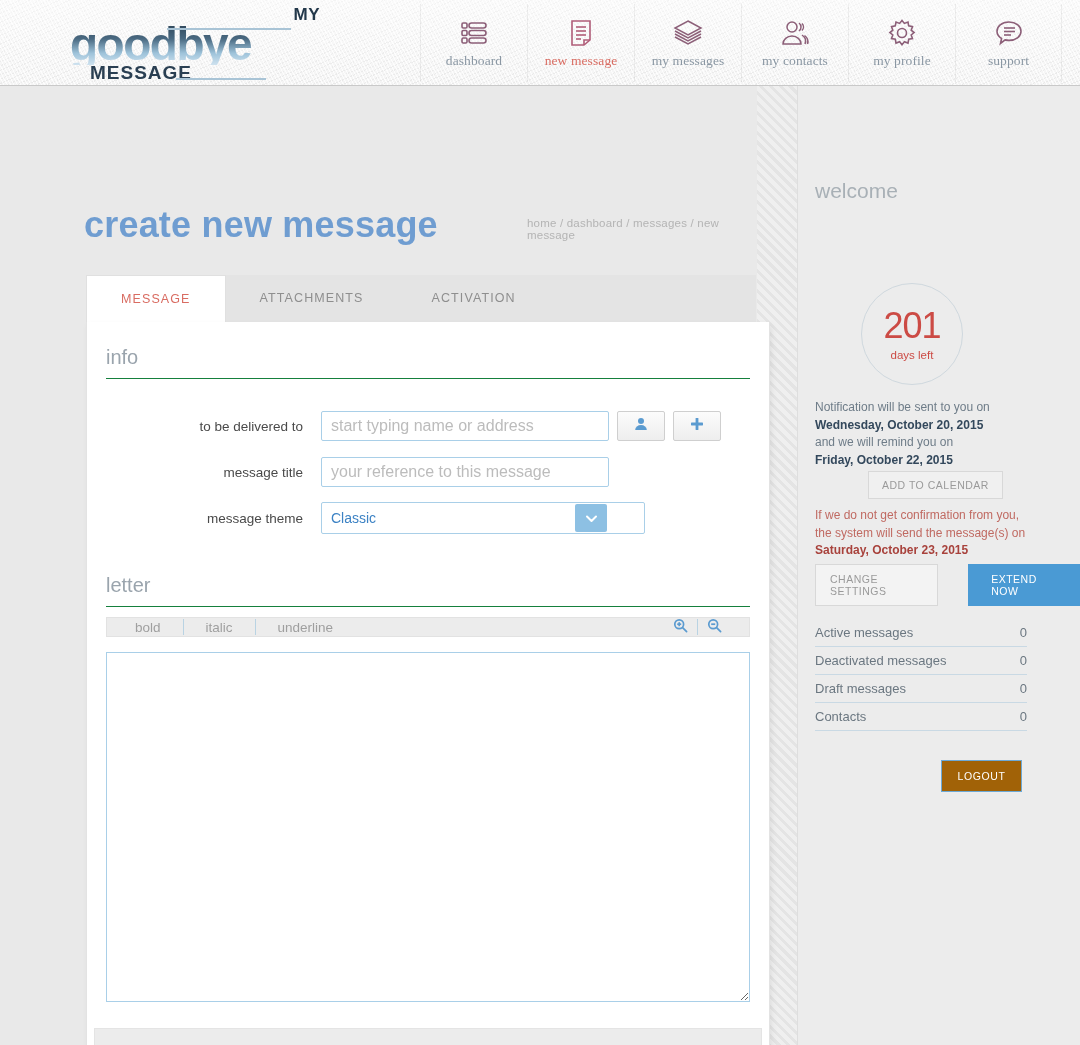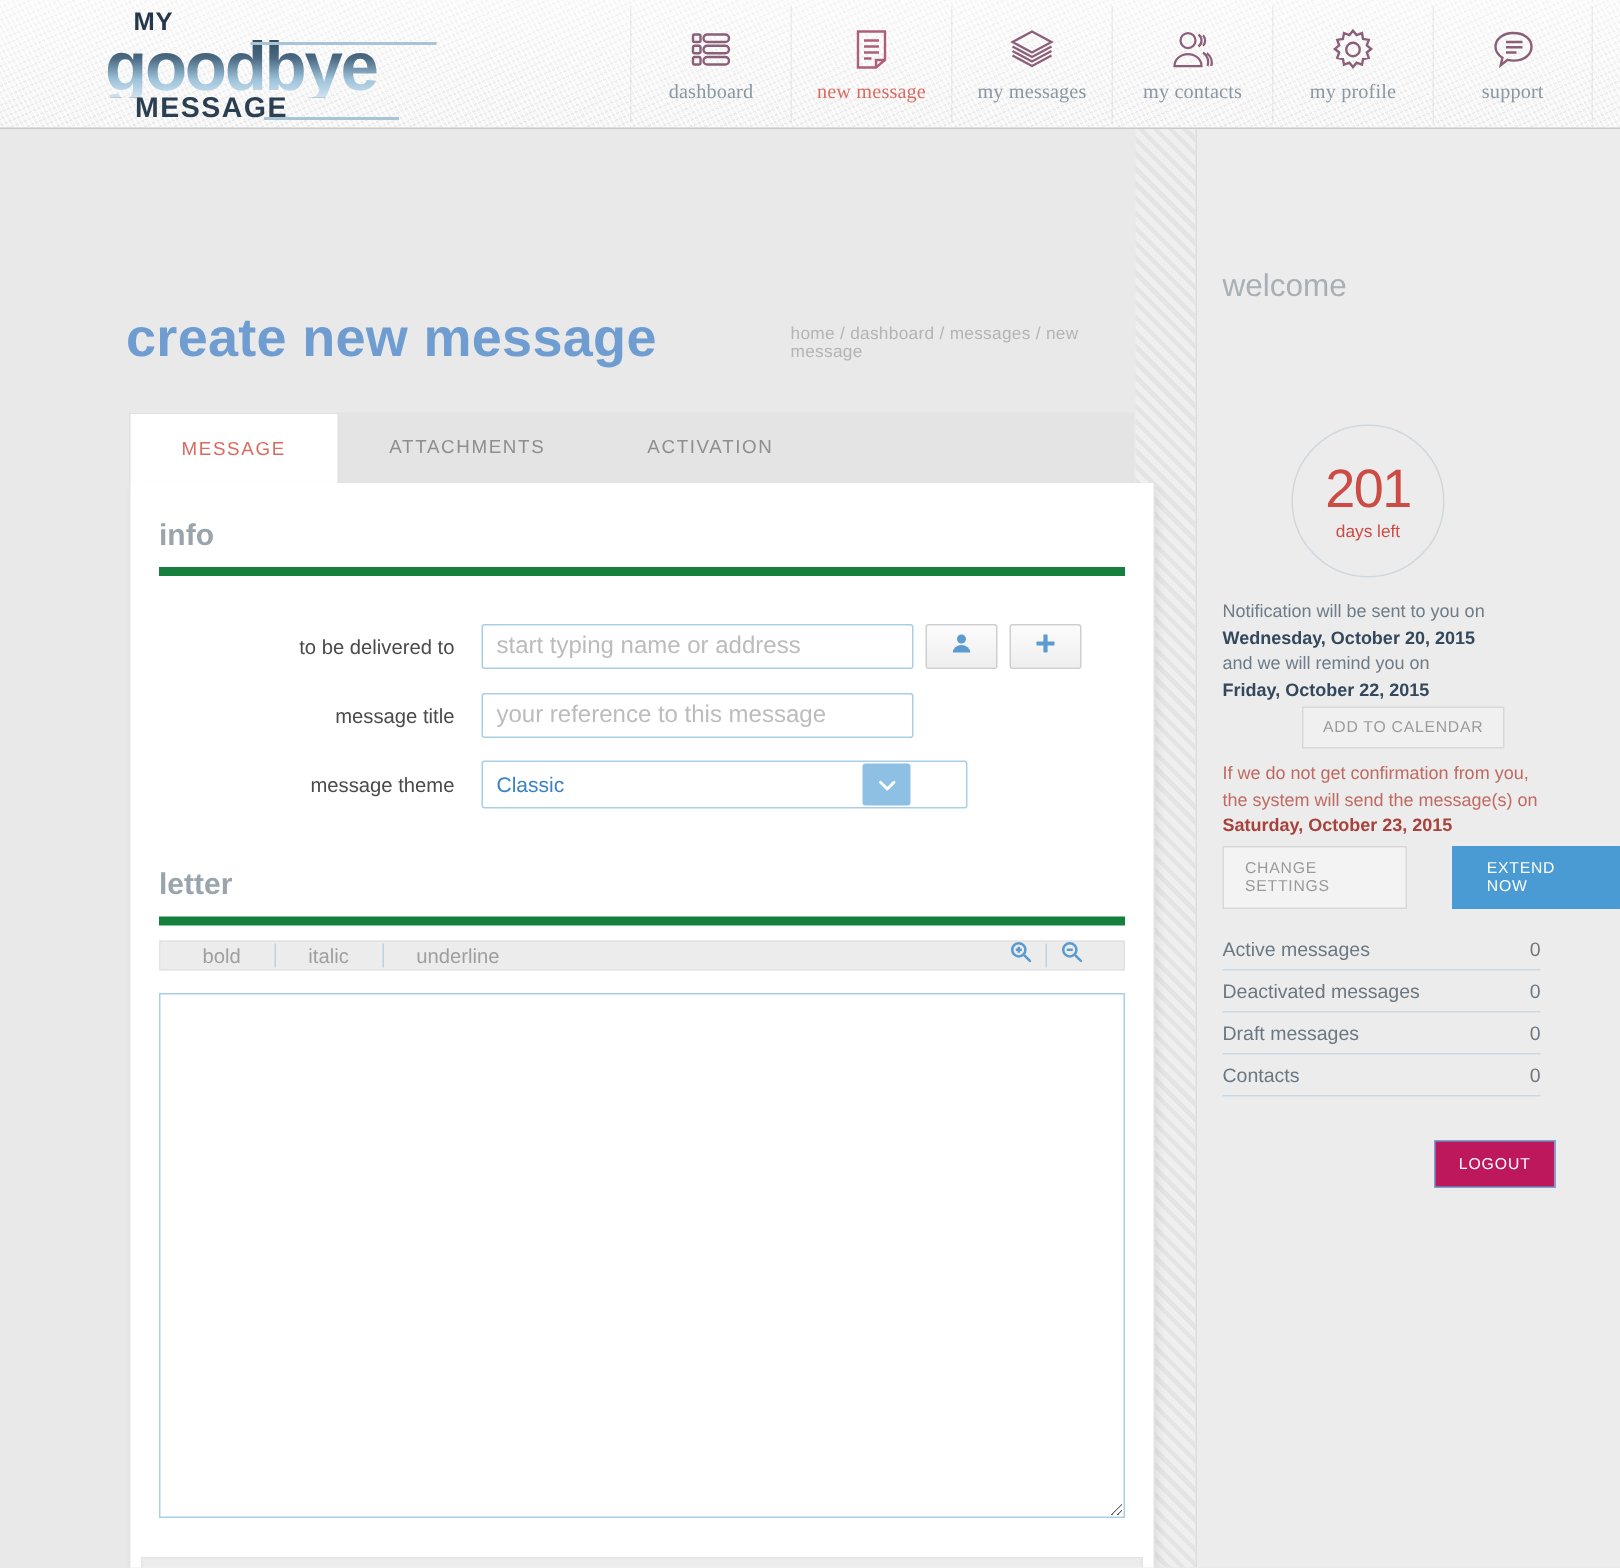--- a/index.html
+++ b/index.html
@@ -23,21 +23,21 @@
     box-shadow: 0 2px 3px rgba(0,0,0,0.10);
     overflow: hidden;
   }
   .logo {
     position: absolute; left: 70px; top: 6px;
     width: 250px; height: 74px;
     color: #1c3040;
   }
   .logo .l-my {
     font-size: 17px; font-weight: bold; letter-spacing: 0.5px;
-    color: #23384a; line-height: 1; margin-left: 19px;
+    color: #23384a; line-height: 1; margin-left: 19px; text-align: right;
   }
   .logo .l-goodbye {
     font-size: 46px; font-weight: bold; line-height: 0.92;
     letter-spacing: -1.5px;
     background: linear-gradient(180deg, #2d4456 0%, #4a6a82 38%, #9ec3da 72%, #cfe2ef 100%);
     -webkit-background-clip: text; background-clip: text;
     -webkit-text-fill-color: transparent; color: #4a6a82;
   }
   .logo .l-message {
     font-size: 19px; font-weight: bold; letter-spacing: 1px;
@@ -113,22 +113,22 @@
   }
   .card {
     position: absolute; left: 86px; top: 236px;
     width: 684px; min-height: 782px; background: #ffffff;
     border: 1px solid #e3e3e3; border-top: none;
     box-shadow: 2px 3px 6px rgba(0,0,0,0.07);
   }
 
   .sec-head {
     margin: 24px 19px 0 19px;
-    font-size: 20px; color: #9aa4ad; font-weight: 700;
-    padding-bottom: 9px; border-bottom: 6px solid #15803d;
+    font-size: 20px; color: #9aa4ad; font-weight: 400;
+    padding-bottom: 9px; border-bottom: 1px solid #15803d;
   }
   .sec-head.letter-head { margin-top: 33px; }
 
   
   .frow { display: flex; align-items: center; margin: 0 0 0 0; padding: 0 19px; height: 46px; }
   .frow.first { margin-top: 24px; }
   .flabel {
     width: 215px; text-align: right; padding-right: 18px;
     font-size: 13.5px; color: #4a4a4a;
   }
@@ -231,23 +231,23 @@
   }
 
   .stats { position: absolute; left: 17px; top: 533px; width: 212px; }
   .statrow {
     display: flex; justify-content: space-between; align-items: center;
     height: 28px; border-bottom: 1px solid #c9d9e4;
     font-size: 13px; color: #6b7781;
   }
   .statval { color: #6b7781; }
   .logout {
-    position: absolute; left: 158px; top: 674px;
+    position: absolute; left: 143px; top: 674px;
     width: 81px; padding: 9px 0; text-align: center;
-    background: #be185d; border: 1px solid #6da9d6;
+    background: #a16207; border: 1px solid #6da9d6;
     font-size: 10.5px; color: #fff; letter-spacing: 0.6px; cursor: pointer;
   }
 </style>
 </head>
 <body>
 
 <div class="header">
   <div class="logo">
     <div class="l-my">MY</div>
     <div class="l-goodbye">goodbye</div>

